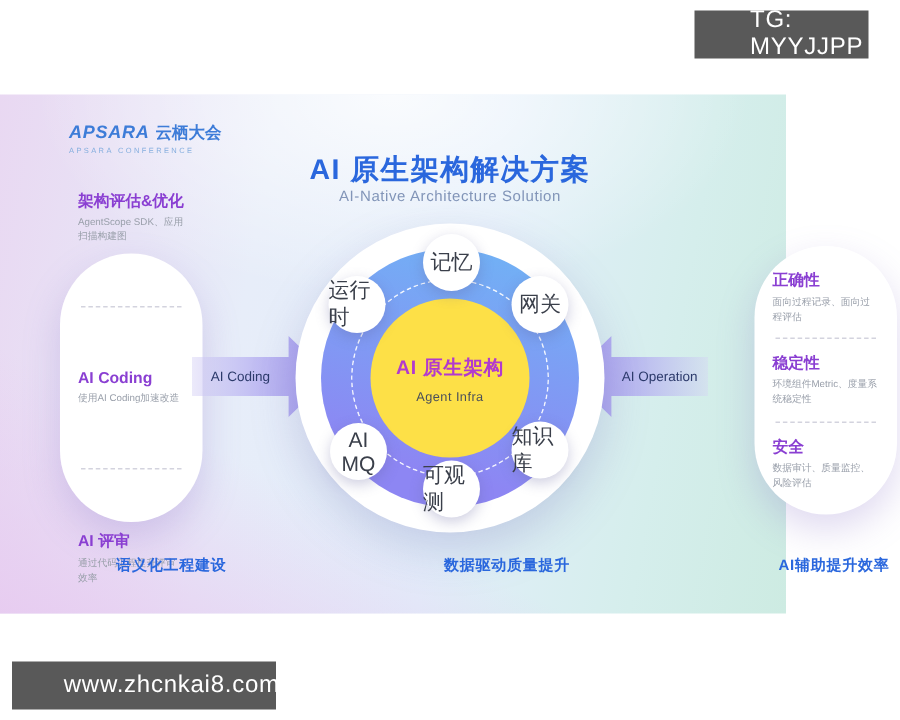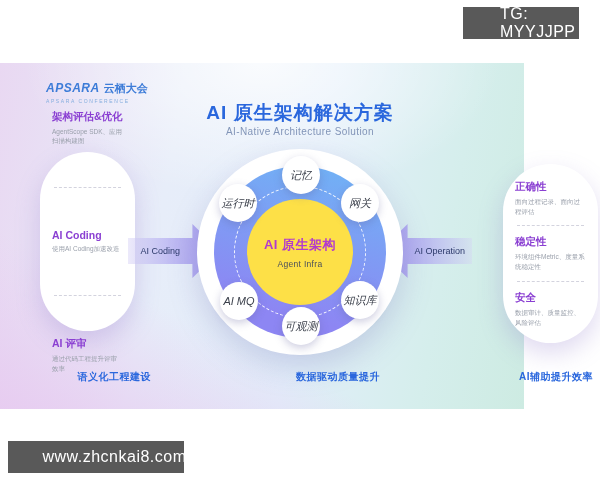--- a/index.html
+++ b/index.html
@@ -54,21 +54,21 @@
   
   .card {
     position:absolute;
     width:95px; height:179px;
     background:#ffffff;
     border-radius:48px;
     box-shadow:0 10px 24px rgba(140,120,200,0.28);
     display:flex; flex-direction:column; justify-content:center;
     padding:0 12px;
   }
-  .card-left { left:40px; top:89px;gap:32px; }
+  .card-left { left:40px; top:106px;gap:32px; }
   .card-right { left:477px; top:101px;margin-left:26px; }
   .card-sec-title { font-size:10.5px; font-weight:bold; color:#8a3fd2; }
   .card-sec-desc { font-size:6.5px; color:#9aa0ab; margin-top:3px; line-height:1.5; }
   .card-divider { border-top:1px dashed #d3d3de; margin:9px 2px; }
 
   
   .outer-circle {
     left:197px; top:86px; width:206px; height:206px;
     background:#ffffff; border-radius:50%;
     box-shadow:0 12px 30px rgba(120,120,180,0.28);
@@ -88,26 +88,26 @@
   }
   .center-title { font-size:13px; font-weight:bold; color:#b23ace; letter-spacing:0.5px; }
   .center-sub { font-size:8.5px; color:#4a4f5a; margin-top:5px; letter-spacing:0.3px; }
 
   
   .node {
     position:absolute; width:38px; height:38px; border-radius:50%;
     background:#ffffff;
     box-shadow:0 3px 9px rgba(100,100,160,0.32);
     display:flex; align-items:center; justify-content:center;
-    font-size:11px; color:#3a3f4a;font-style:italic;
+    font-size:14px; color:#3a3f4a;
   }
   .node-memory        { left:282px; top:93px; }
   .node-runtime       { left:219px; top:121px; }
   .node-gateway       { left:341px; top:121px; }
-  .node-ai-mq         { left:220px; top:219px; }
+  .node-ai-mq         { left:220px; top:219px;text-align:center; }
   .node-knowledge     { left:341px; top:218px; }
   .node-observability { left:282px; top:244px; }
 
   
   .arrow {
     position:absolute; top:161px; width:92px; height:54px;
     display:flex; align-items:center;
     font-size:9px; color:#2c3a6b;
   }
   .arrow-left {

